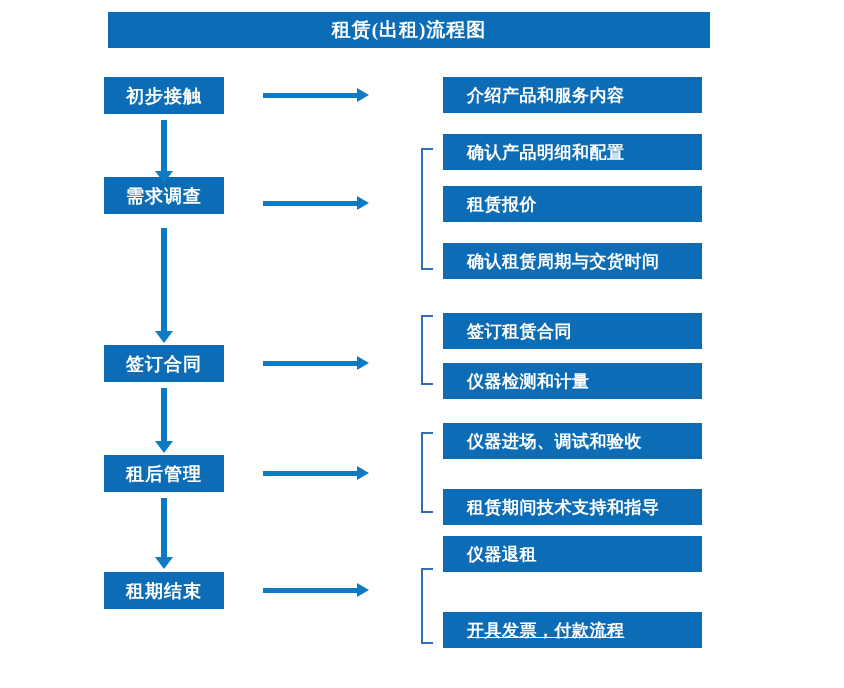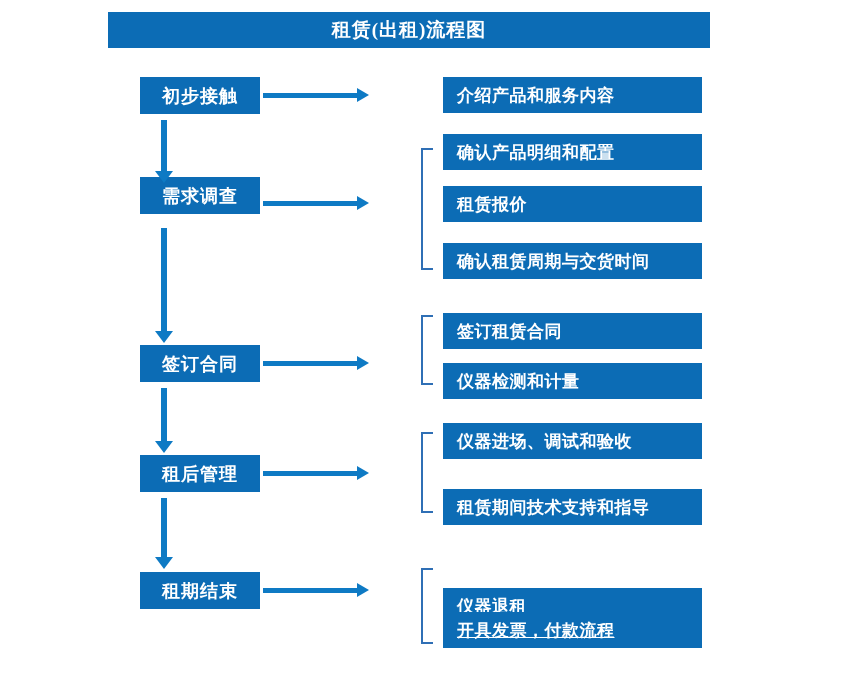--- a/index.html
+++ b/index.html
@@ -37,34 +37,33 @@
     width: 120px;
     height: 37px;
     background: #0C6CB5;
     color: #ffffff;
     font-size: 18px;
     font-weight: bold;
     display: flex;
     align-items: center;
     justify-content: center;
     letter-spacing: 1px;
-    margin-left: 36px;
   }
   .detail-box {
     position: absolute;
     left: 443px;
     width: 259px;
     height: 36px;
     background: #0C6CB5;
     color: #ffffff;
     font-size: 17px;
     font-weight: bold;
     display: flex;
     align-items: center;
-    padding-left: 14px;
+    padding-left: 24px;
     box-sizing: border-box;
     letter-spacing: 0.5px;
   }
   
   .v-arrow {
     position: absolute;
     left: 161px;
     width: 6px;
     background: #0E7AC4;
   }
@@ -151,17 +150,17 @@
   <div class="detail-box" style="top:243px;">确认租赁周期与交货时间</div>
 
   <div class="detail-box" style="top:313px;">签订租赁合同</div>
 
   <div class="detail-box" style="top:363px;">仪器检测和计量</div>
 
   <div class="detail-box" style="top:423px;">仪器进场、调试和验收</div>
 
   <div class="detail-box" style="top:489px;font-family:Liberation Serif, serif;">租赁期间技术支持和指导</div>
 
-  <div class="detail-box" style="top:588px;">仪器退租</div>
+  <div class="detail-box" style="top:536px;">仪器退租</div>
 
   <div class="detail-box" style="top:612px;text-decoration:underline;">开具发票，付款流程</div>
 
 </div>
 
 </body></html>

